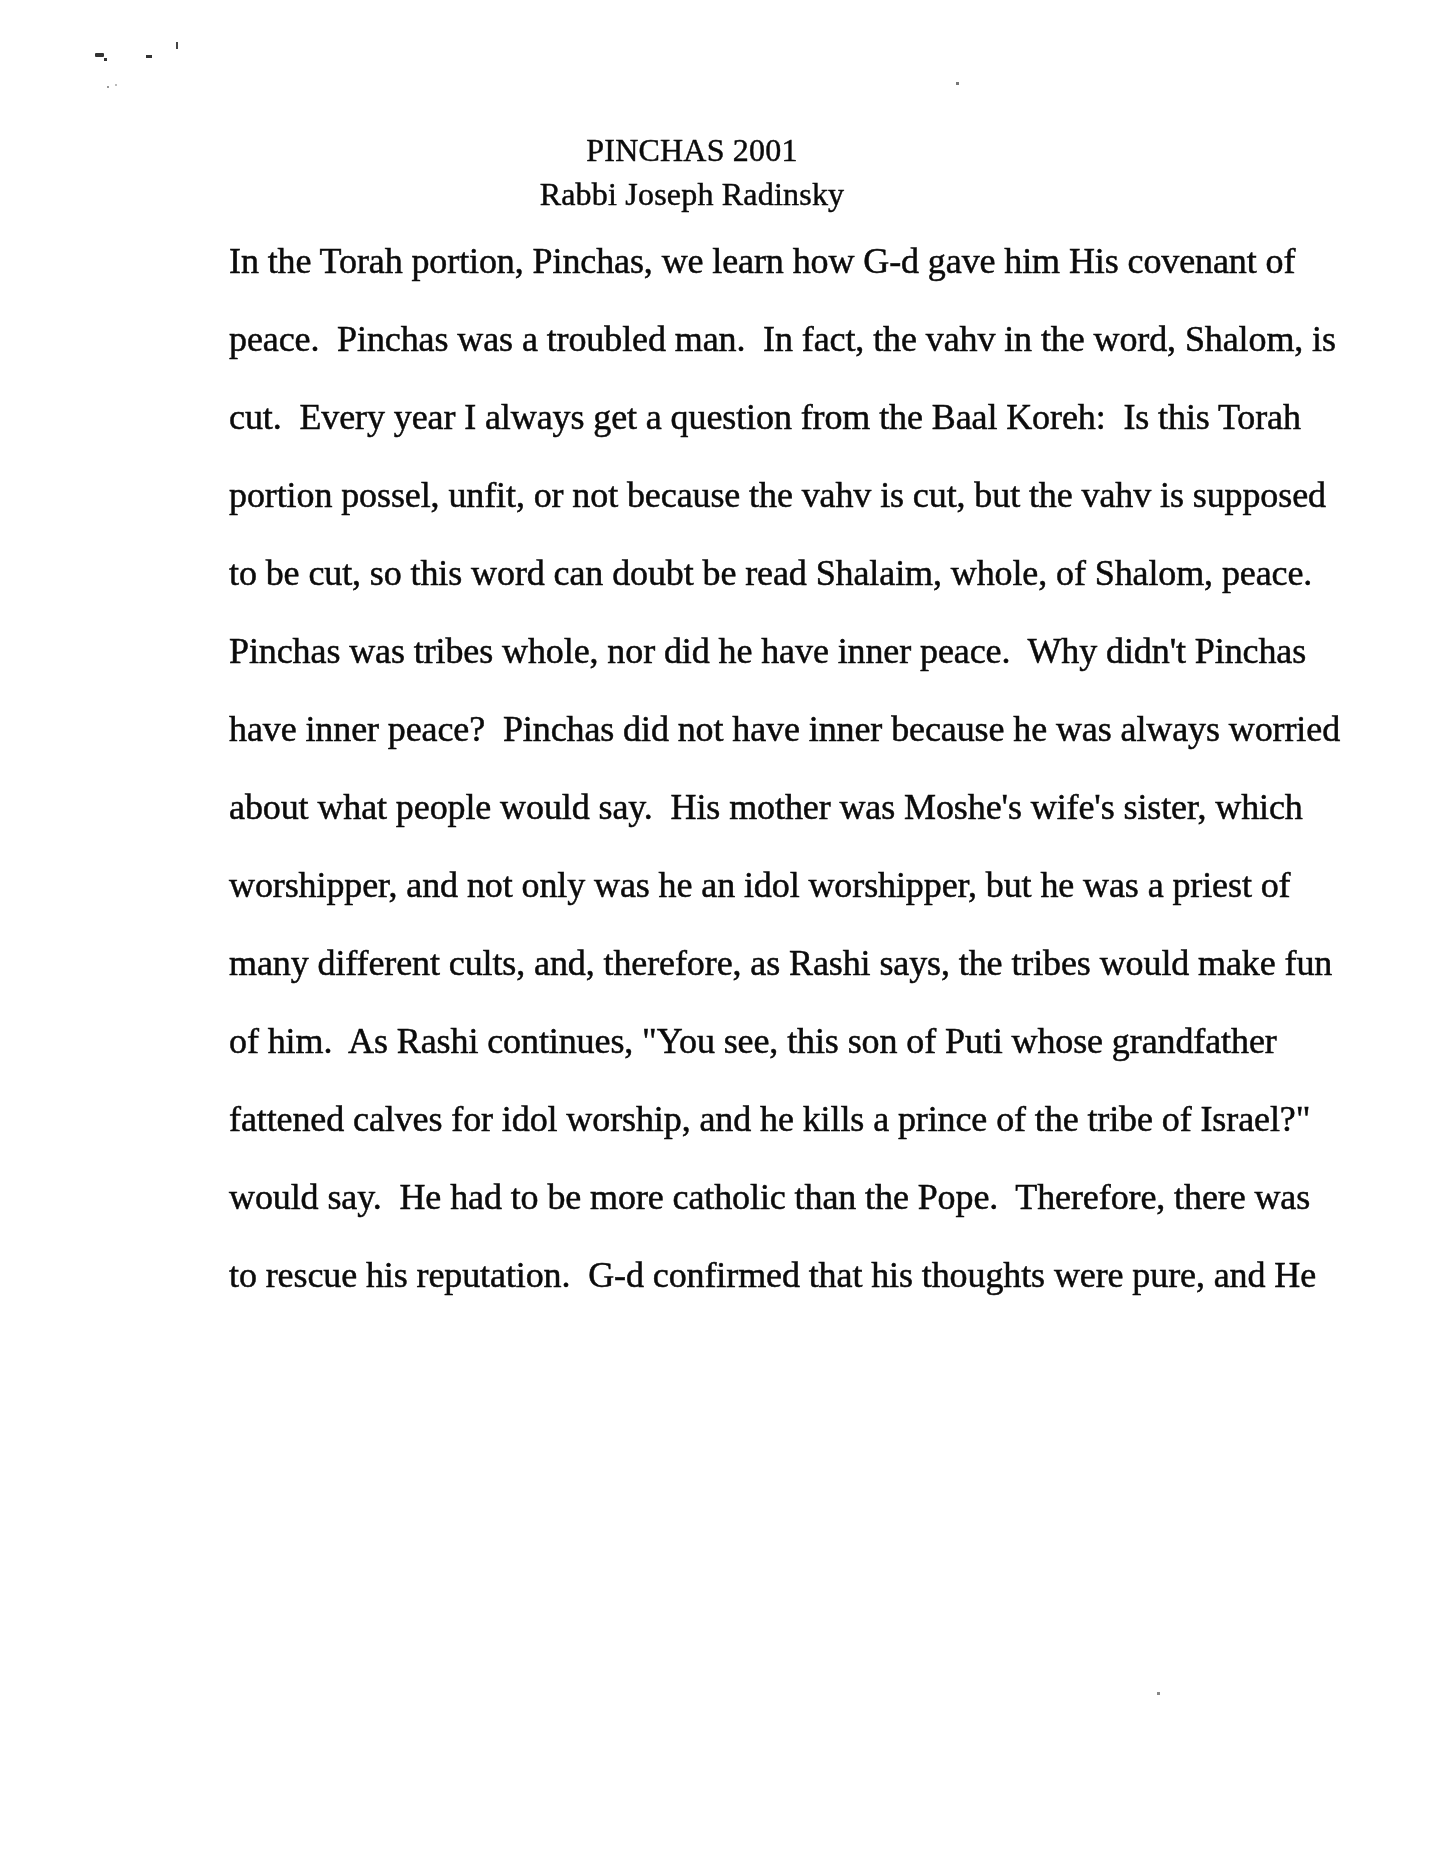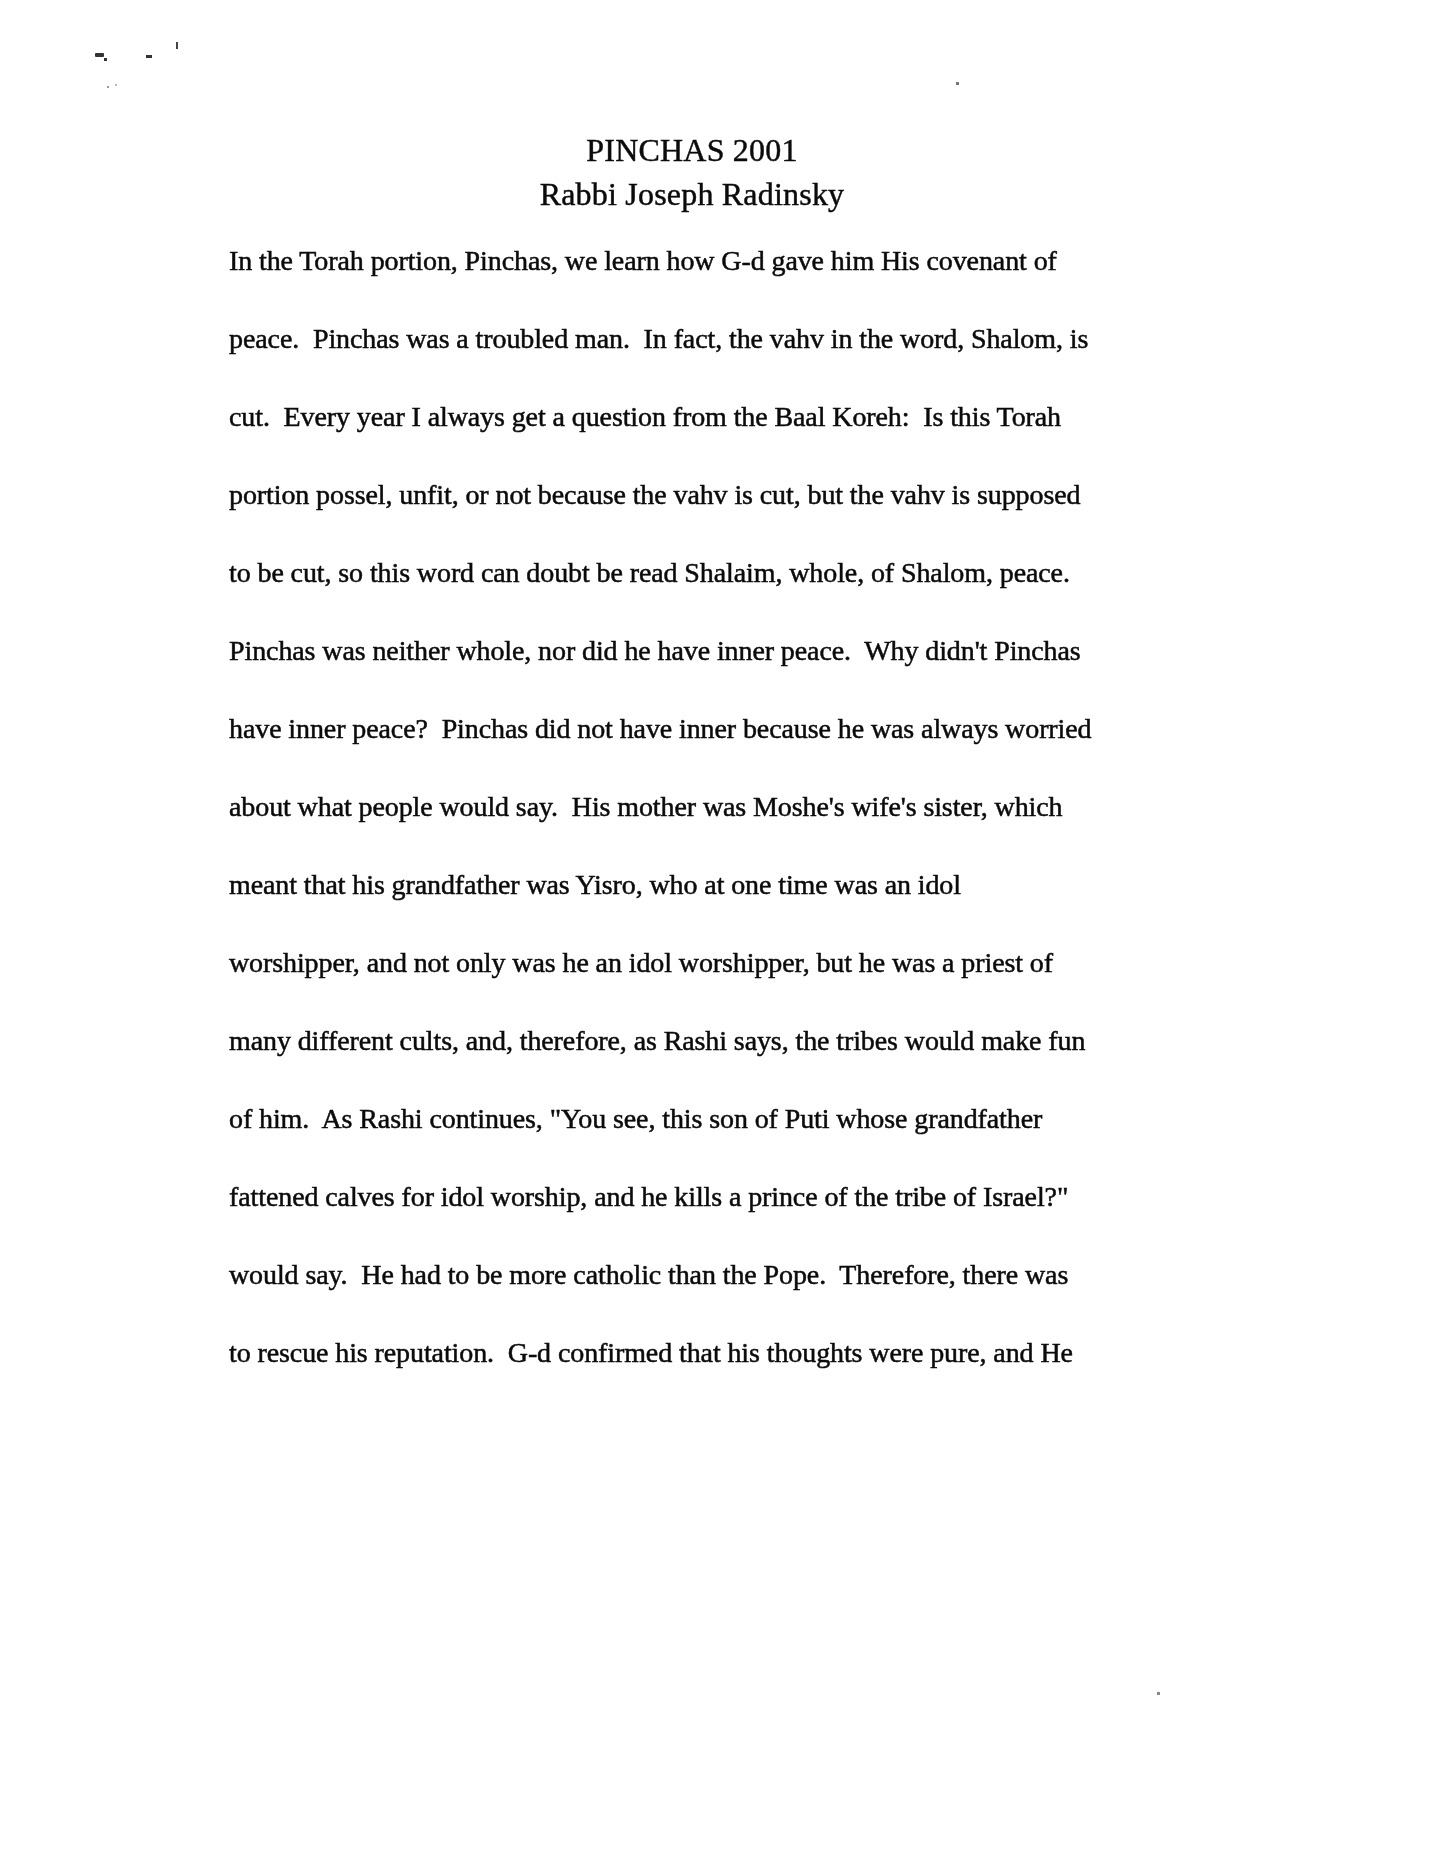--- a/index.html
+++ b/index.html
@@ -27,21 +27,21 @@
     font-size: 32px;
     line-height: 44px;
     letter-spacing: 0.2px;
     -webkit-text-stroke: 0.45px #0b0b0b;
   }
   .body-block {
     position: absolute;
     top: 222px;
     left: 189px;
     width: 1040px;
-    font-size: 28px;
+    font-size: 36px;
     letter-spacing: -0.1px;
     -webkit-text-stroke: 0.5px #0b0b0b;
   }
   .body-line {
     height: 78px;
     line-height: 78px;
     white-space: pre;  
   }
   
   .speck {
@@ -75,24 +75,23 @@
     <div>PINCHAS 2001</div>
     <div>Rabbi Joseph Radinsky</div>
   </div>
 
   <div class="body-block">
     <div class="body-line">In the Torah portion, Pinchas, we learn how G-d gave him His covenant of</div>
     <div class="body-line">peace.  Pinchas was a troubled man.  In fact, the vahv in the word, Shalom, is</div>
     <div class="body-line">cut.  Every year I always get a question from the Baal Koreh:  Is this Torah</div>
     <div class="body-line">portion possel, unfit, or not because the vahv is cut, but the vahv is supposed</div>
     <div class="body-line">to be cut, so this word can doubt be read Shalaim, whole, of Shalom, peace.</div>
-    <div class="body-line">Pinchas was neither whole, nor did he have inner peace.  Why didn't Pinchas</div>
+    <div class="body-line">Pinchas was tribes whole, nor did he have inner peace.  Why didn't Pinchas</div>
     <div class="body-line">have inner peace?  Pinchas did not have inner because he was always worried</div>
     <div class="body-line">about what people would say.  His mother was Moshe's wife's sister, which</div>
-    <div class="body-line">meant that his grandfather was Yisro, who at one time was an idol</div>
     <div class="body-line">worshipper, and not only was he an idol worshipper, but he was a priest of</div>
     <div class="body-line">many different cults, and, therefore, as Rashi says, the tribes would make fun</div>
     <div class="body-line">of him.  As Rashi continues, "You see, this son of Puti whose grandfather</div>
     <div class="body-line">fattened calves for idol worship, and he kills a prince of the tribe of Israel?"</div>
     <div class="body-line">would say.  He had to be more catholic than the Pope.  Therefore, there was</div>
     <div class="body-line">to rescue his reputation.  G-d confirmed that his thoughts were pure, and He</div>
   </div>
 
 </div>
 

